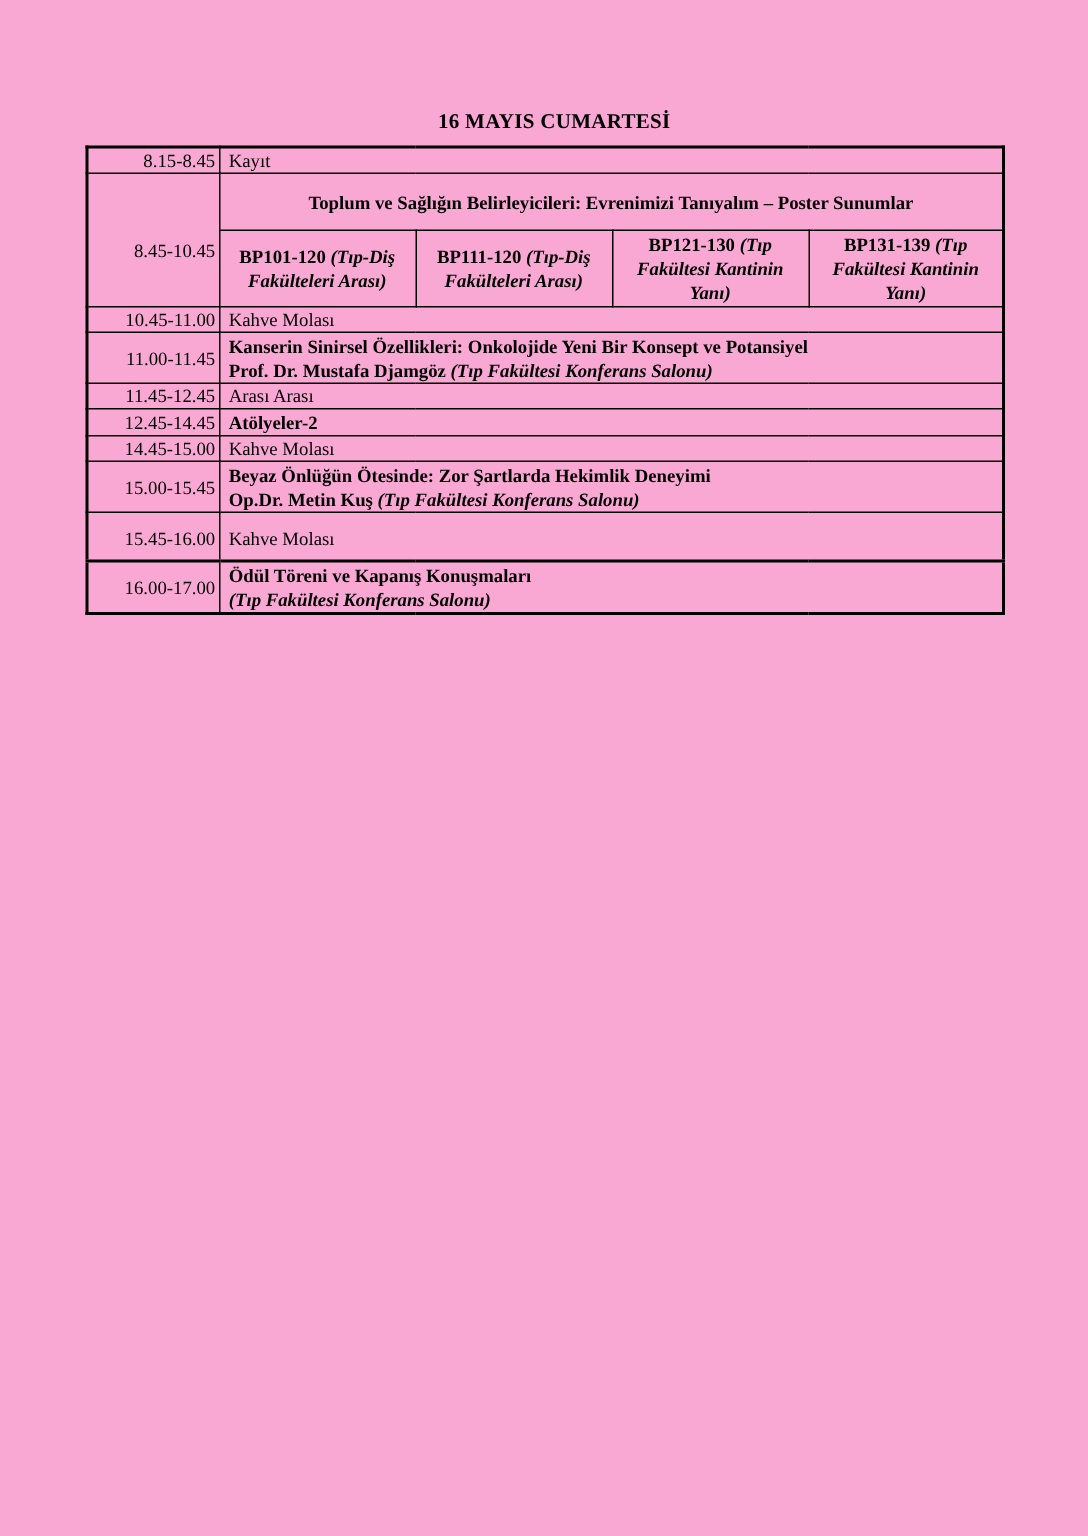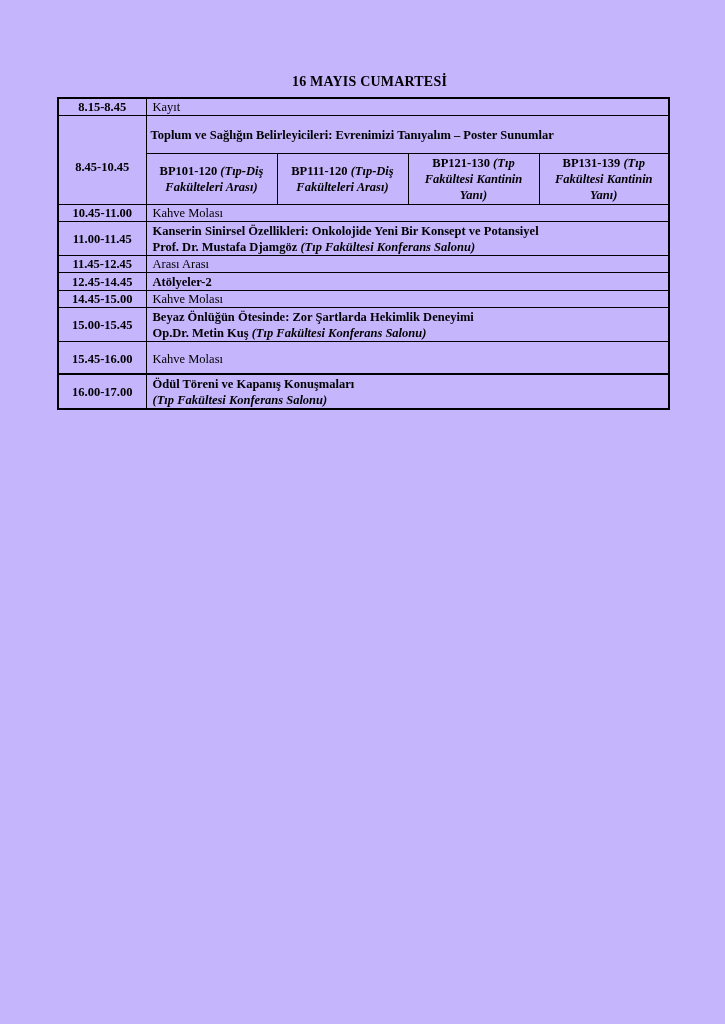--- a/index.html
+++ b/index.html
@@ -7,21 +7,21 @@
   body {
     width: 725px; height: 1024px;
     font-family: "Liberation Serif", "DejaVu Serif", serif;
     color: #000000;
     position: relative;
     overflow: hidden;
   }
   .page {
     position: absolute; left: 0; top: 0;
     width: 725px; height: 1024px;
-    background: #c4b5fd;
+    background: #f9a8d4;
   }
   .day-title {
     position: absolute;
     left: 57px; top: 74px; width: 625px;
     text-align: center;
     font-size: 14px; font-weight: bold;
     letter-spacing: 0.2px;
   }
   table.schedule {
     position: absolute; left: 57px; top: 97px;
@@ -31,28 +31,29 @@
     border: 2px solid #000000;
     font-size: 12.5px;
   }
   table.schedule td {
     border: 1px solid #000000;
     vertical-align: middle;
     line-height: 16px;
     overflow: hidden;
   }
   td.time {
-    text-align: center;
-    font-weight: bold;
+    text-align: right;
+    font-weight: normal;
     padding: 0 2px;
   }
   td.event {
     padding: 0 0 0 6px;
   }
   td.event.center {
+    text-align: center;
     font-weight: bold;
     padding: 0 4px;
   }
   td.bp {
     text-align: center;
     line-height: 15px;
     padding: 1px 2px;
     vertical-align: middle;
   }
   .b { font-weight: bold; }

